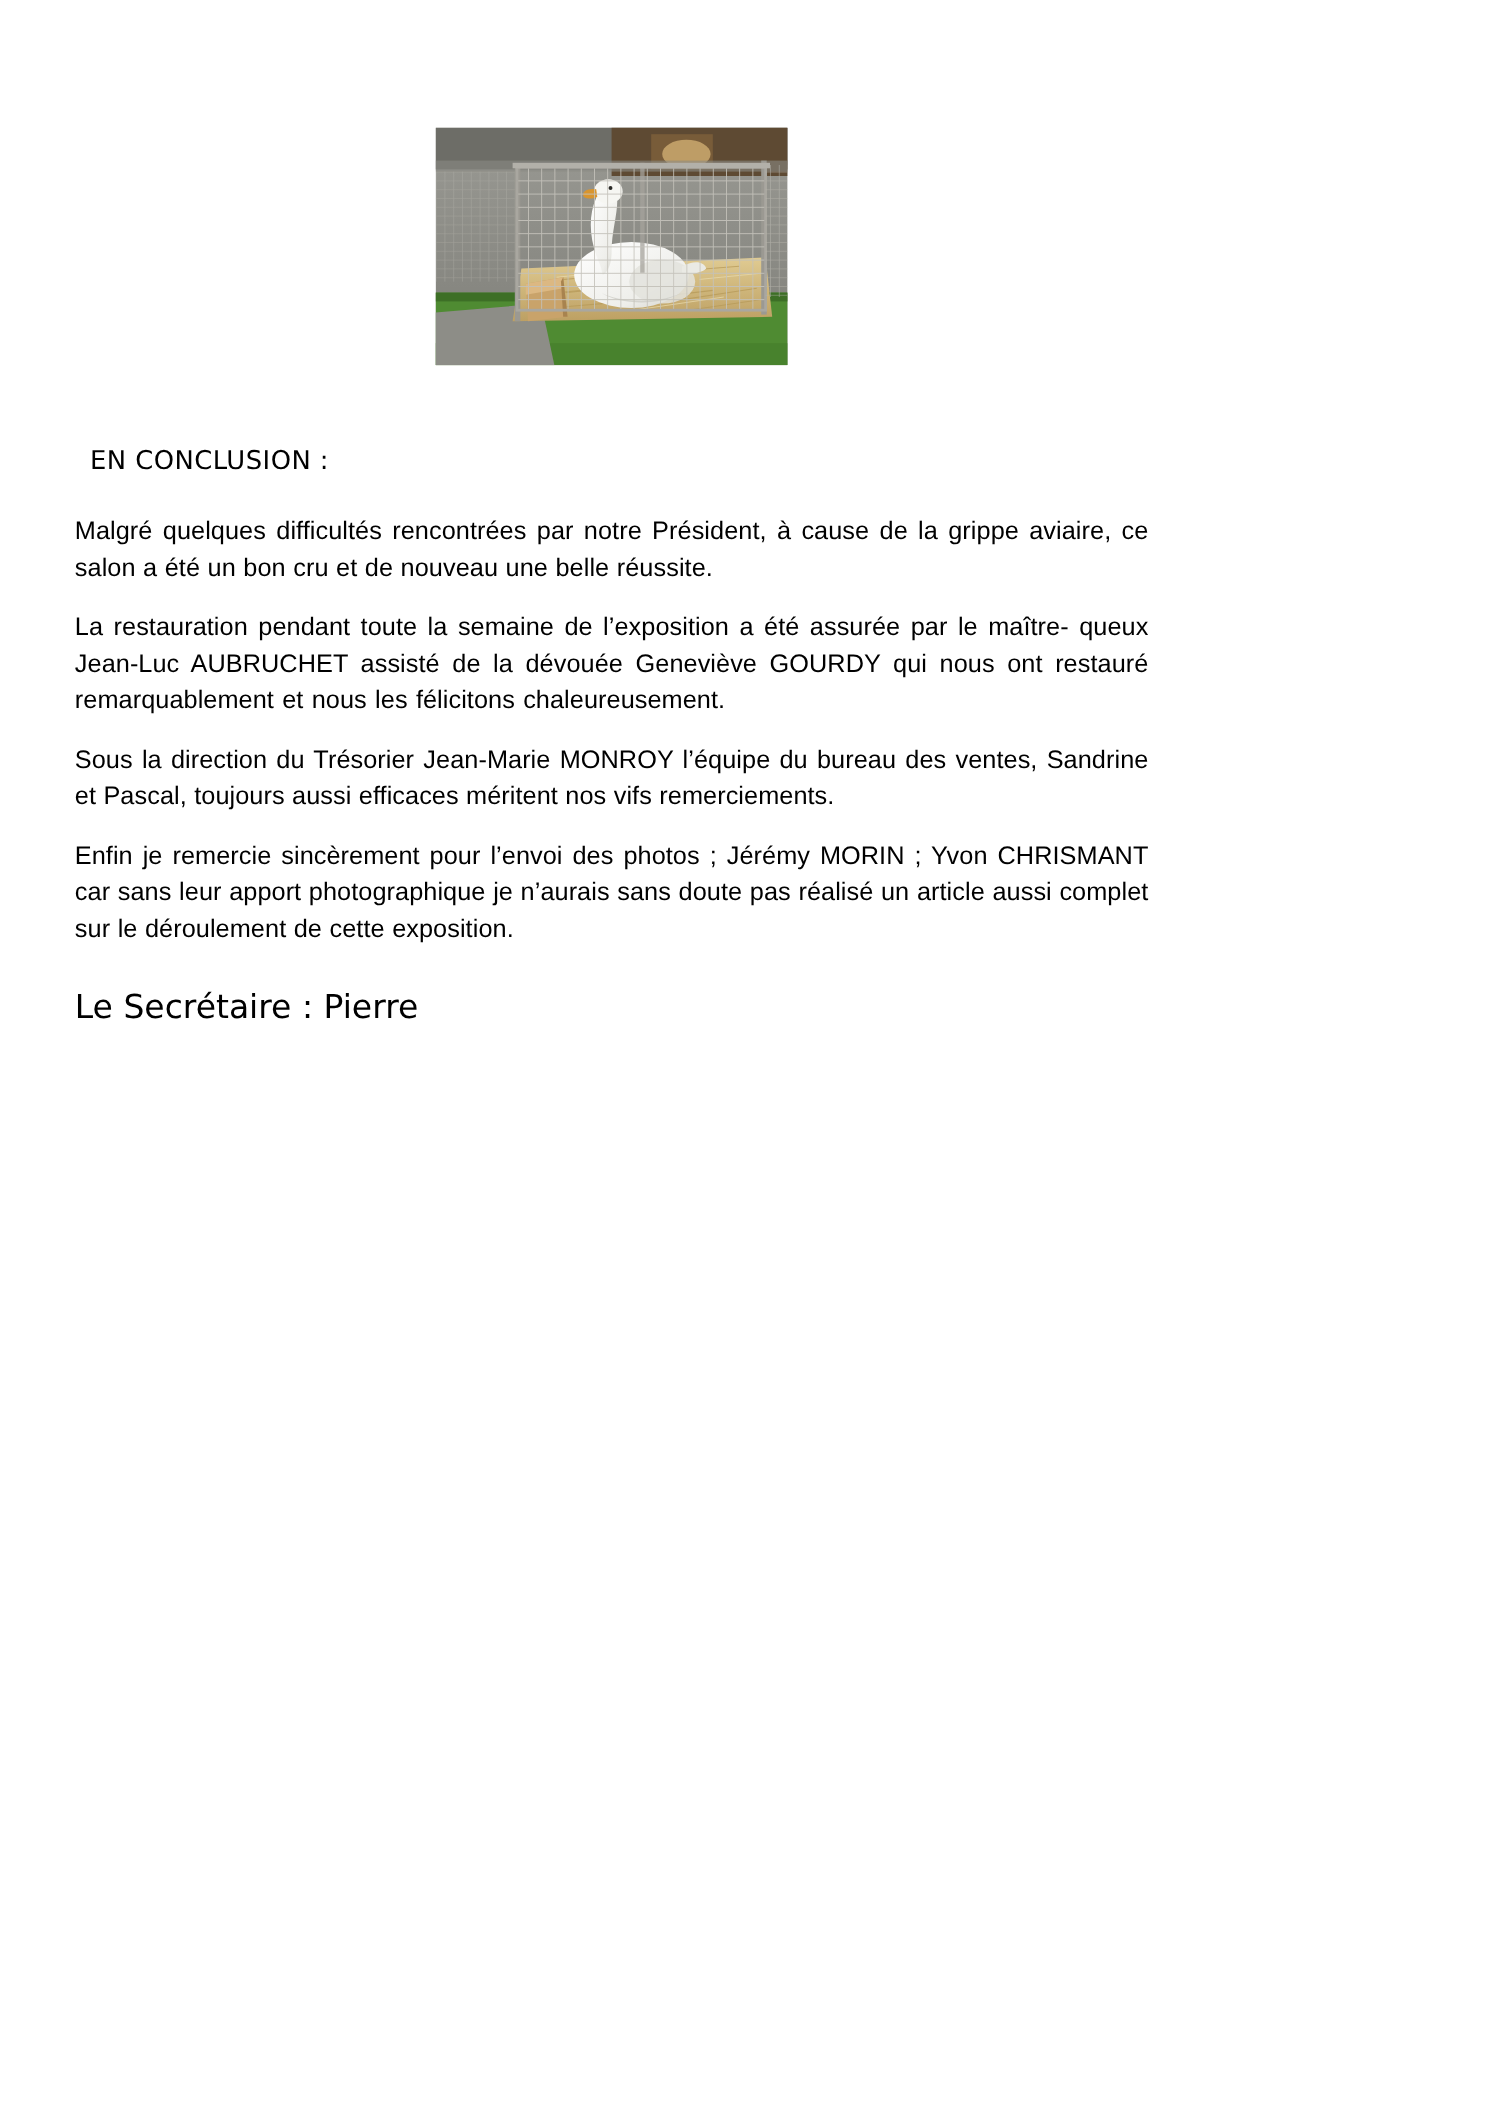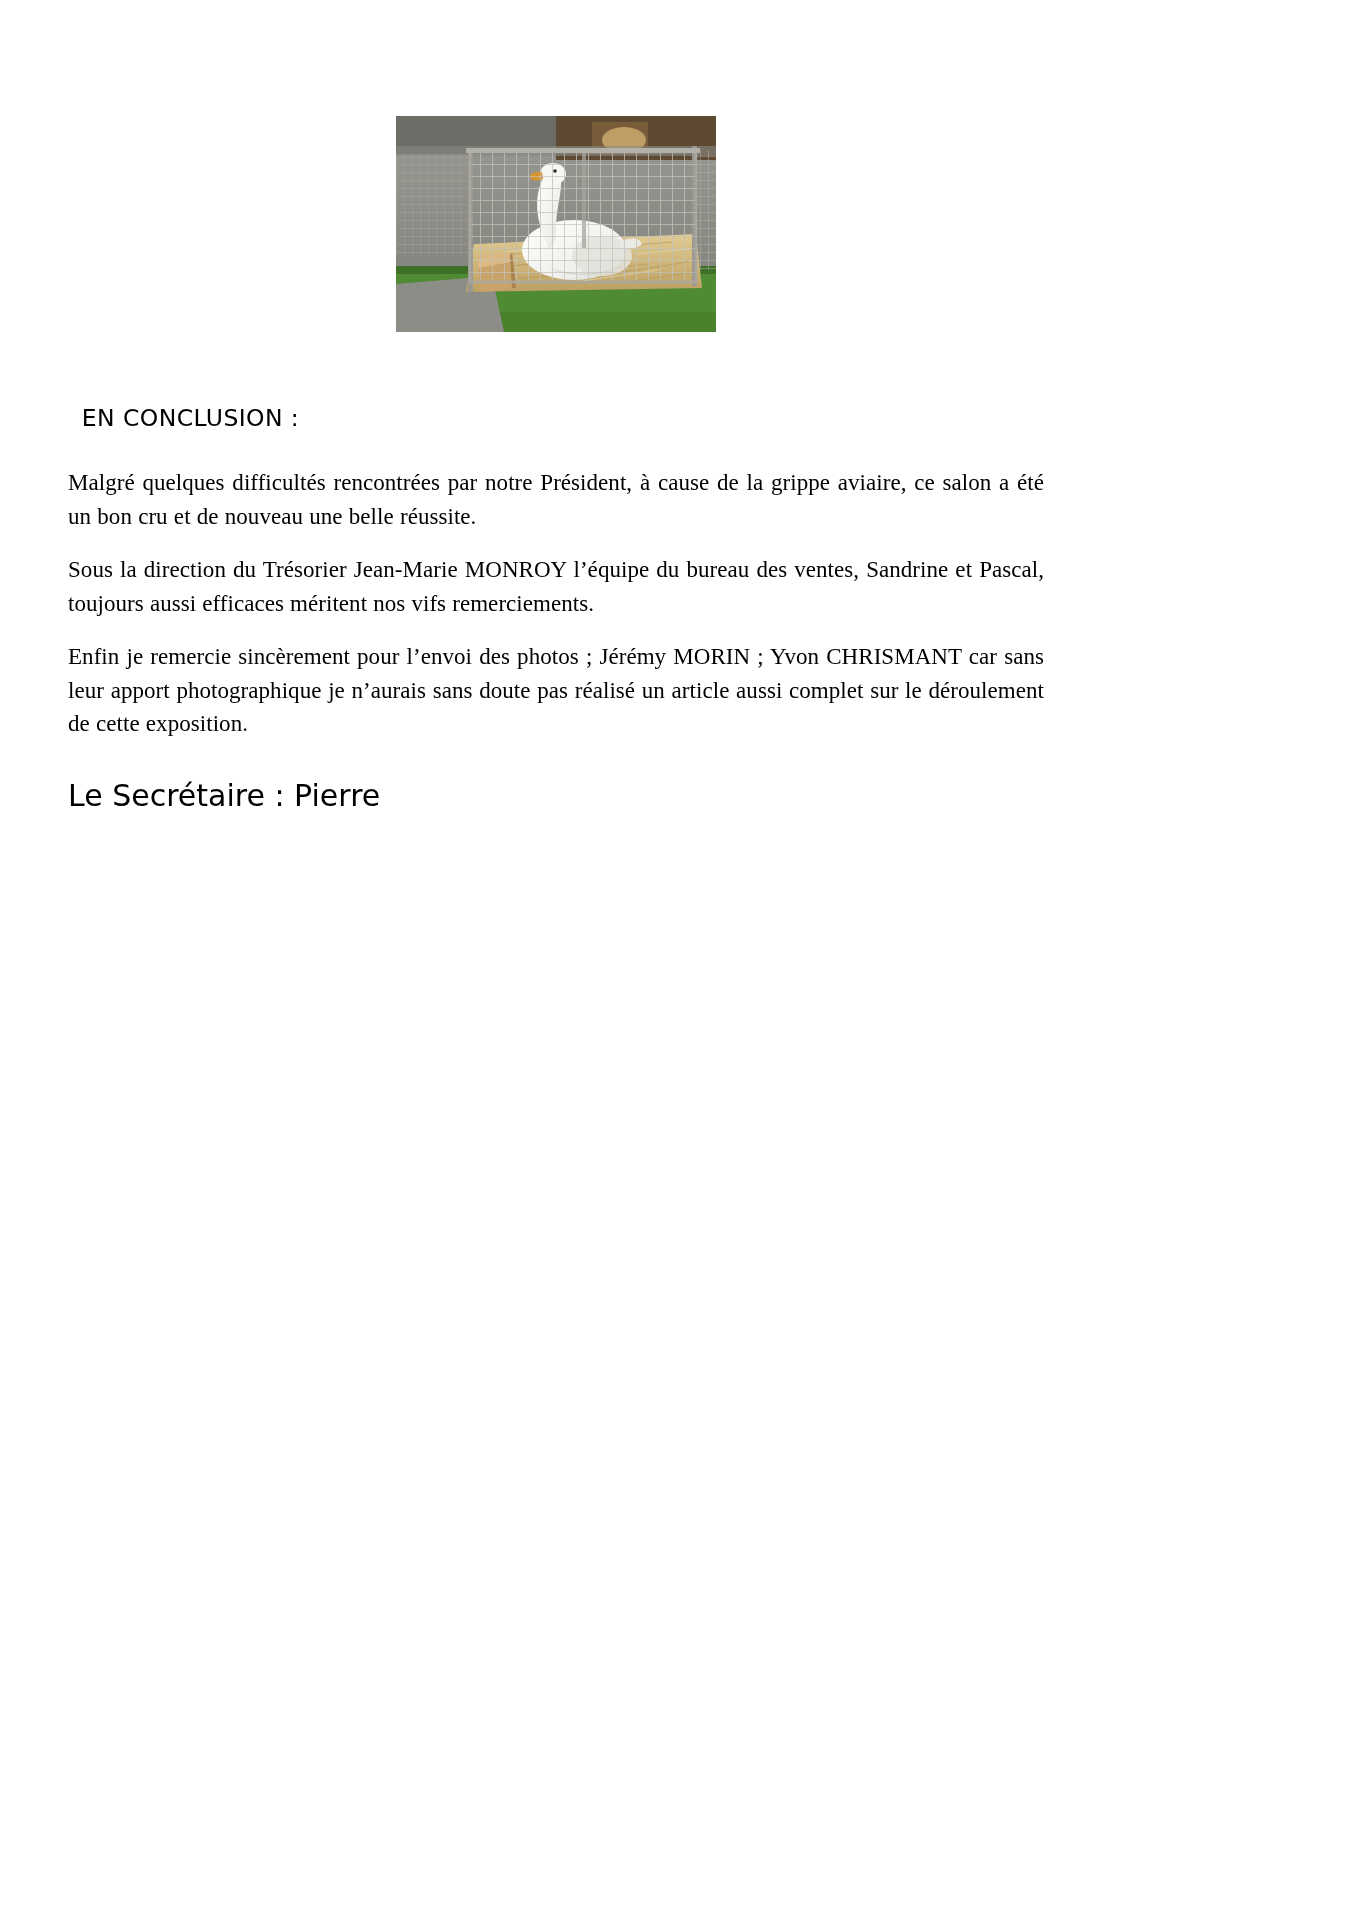--- a/index.html
+++ b/index.html
@@ -49,21 +49,21 @@
   .heading {
     font-family: "DejaVu Sans", sans-serif;
     font-size: 23.5px;
     letter-spacing: 0.4px;
     line-height: 1.2;
     margin: 0 0 34px 6px;
     white-space: pre;
   }
 
   .para {
-    font-family: Liberation Serif, serif;
+    font-family: Liberation Sans, sans-serif;
     font-size: 23px;
     line-height: 33.5px;
     text-align: justify;
     margin: 0 0 20px 0;
     letter-spacing: 0.05px;
     word-spacing: 0.4px;
   }
   .para:last-of-type { margin-bottom: 0; }
 
   .para.p3 { word-spacing: 1.1px; }
@@ -174,20 +174,21 @@
     </svg>
   </div>
 
   <div class="content">
 
     <div class="heading"> EN CONCLUSION :</div>
 
     <p class="para p1">Malgré quelques difficultés rencontrées par notre Président, à cause de la grippe aviaire, ce salon a été un bon cru et de nouveau une belle réussite.</p>
 
 
+    <p class="para p3">La restauration pendant toute la semaine de l’exposition a été assurée par le maître- queux Jean-Luc AUBRUCHET assisté de la dévouée  Geneviève  GOURDY  qui nous ont restauré remarquablement et nous les félicitons chaleureusement.</p>
 
     <p class="para p4">Sous la direction du Trésorier Jean-Marie MONROY l’équipe du bureau des ventes, Sandrine et Pascal, toujours aussi efficaces méritent nos vifs remerciements.</p>
 
     <p class="para p5">Enfin je remercie sincèrement pour l’envoi des photos ; Jérémy MORIN ; Yvon CHRISMANT car sans leur apport photographique je n’aurais sans doute pas réalisé un article aussi complet sur le déroulement de cette exposition.</p>
 
     <div class="signature">Le Secrétaire : Pierre</div>
 
   </div>
 </div>
 

